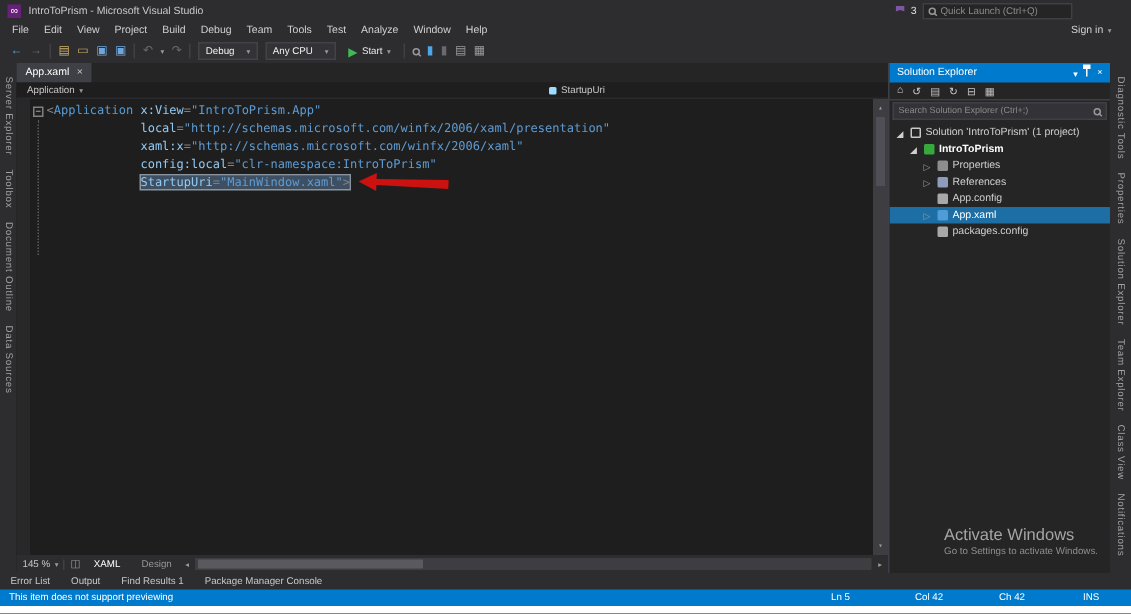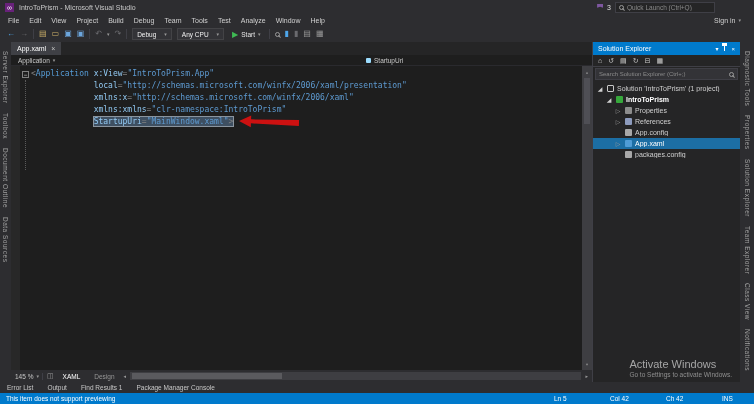--- a/index.html
+++ b/index.html
@@ -112,21 +112,21 @@
   .t-icon { width:7px; height:7px; border-radius:1px; flex:none; }
   .icon-solution-icon { border:1px solid #c8c8c8; }
   .icon-csharp-project-icon { background:#37a93c; }
   .icon-properties-icon { background:#8d8d8d; }
   .icon-references-icon { background:#8d9bbd; }
   .icon-config-file-icon { background:#a8a8a8; }
   .icon-xaml-file-icon { background:#4f9cd6; }
   .tree-label { overflow:hidden; text-overflow:ellipsis; }
   .tree-label.bold { font-weight:bold; color:#fff; }
 
-  .watermark { position:absolute; right:8px; bottom:4px; pointer-events:none; }
+  .watermark { position:absolute; right:8px; bottom:11px; pointer-events:none; }
   .wm1 { font-size:11px; color:#a6a6a6; }
   .wm2 { font-size:6.5px; color:#8f8f8f; margin-top:1px; }
 
   
   .panel-tabs { height:11px; background:#2d2d30; display:flex; align-items:center; gap:14px;
                 padding:0 7px; }
   .panel-tab { font-size:6.5px; color:#c8c8c8; }
   .statusbar { height:11px; background:#007acc; color:#fff; display:flex; align-items:center;
                font-size:6.5px; padding:0 6px; }
   .sb-right { margin-left:auto; display:flex; align-items:center; }
@@ -241,25 +241,25 @@
                 <span class="fold-box">−</span>
               </span>
               <span class="line-text"><span class="tk-d">&lt;</span><span class="tk-t">Application</span><span class="tk-p"> </span><span class="tk-a">x:View</span><span class="tk-d">=</span><span class="tk-s">"IntroToPrism.App"</span></span>
             </div>
             <div class="code-line">
               <span class="fold-col"></span>
               <span class="line-text">             <span class="tk-a">local</span><span class="tk-d">=</span><span class="tk-s">"http://schemas.microsoft.com/winfx/2006/xaml/presentation"</span></span>
             </div>
             <div class="code-line">
               <span class="fold-col"></span>
-              <span class="line-text">             <span class="tk-a">xmlns:x</span><span class="tk-d">=</span><span class="tk-s">"http://schemas.microsoft.com/winfx/2006/xaml"</span></span>
-            </div>
-            <div class="code-line">
-              <span class="fold-col"></span>
-              <span class="line-text">             <span class="tk-a">xmlns:xmlns</span><span class="tk-d">=</span><span class="tk-s">"clr-namespace:IntroToPrism"</span></span>
+              <span class="line-text">             <span class="tk-a">xaml:x</span><span class="tk-d">=</span><span class="tk-s">"http://schemas.microsoft.com/winfx/2006/xaml"</span></span>
+            </div>
+            <div class="code-line">
+              <span class="fold-col"></span>
+              <span class="line-text">             <span class="tk-a">config:local</span><span class="tk-d">=</span><span class="tk-s">"clr-namespace:IntroToPrism"</span></span>
             </div>
             <div class="code-line">
               <span class="fold-col"></span>
               <span class="line-text">             <span class="hl-box"><span class="tk-a">StartupUri</span><span class="tk-d">=</span><span class="tk-s">"MainWindow.xaml"</span><span class="tk-d">&gt;</span></span></span>
             </div>
             <div class="code-line">
               <span class="fold-col"></span>
               <span class="line-text"></span>
             </div>
           </div>

